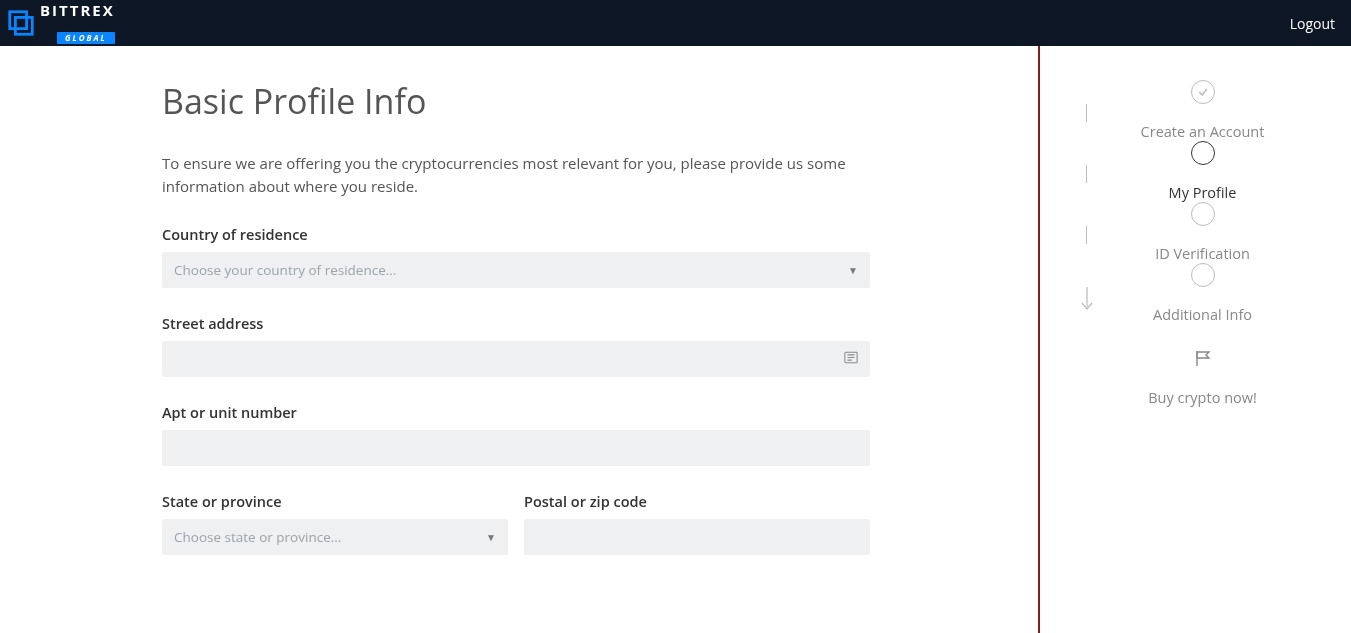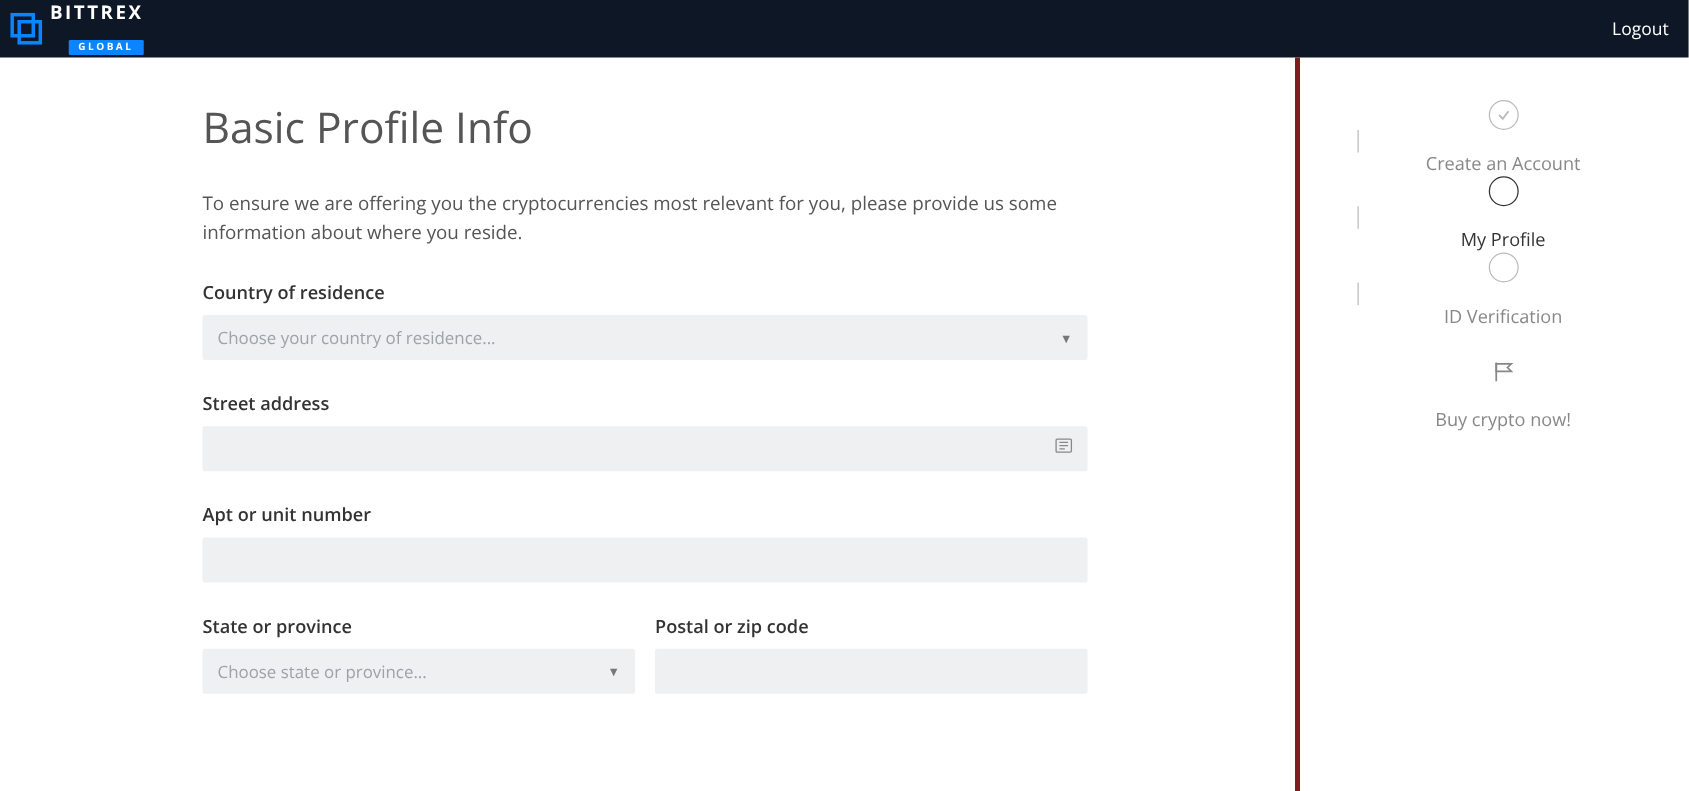--- a/index.html
+++ b/index.html
@@ -45,37 +45,38 @@
   .logo-sub {
     background: #0a84ff;
     color: #fff;
     font-size: 8px;
     letter-spacing: 2px;
     padding: 2px 8px;
     margin-top: 14px;
     text-align: center;
     align-self: flex-end;
     border-radius: 1px;
+    font-style: italic;
   }
   .logout {
     color: #fff;
     font-size: 14px;
     cursor: pointer;
   }
 
   
   .body-wrap {
     display: flex;
     height: calc(100% - 46px);
   }
   .main {
     flex: 0 0 1040px;
     overflow-y: auto;
     padding: 32px 0 32px 0;
-    border-right: 4px solid #7f1d1d;
+    border-right: 2px solid #7f1d1d;
     position: relative;
   }
   .main::-webkit-scrollbar { width: 8px; }
   .main::-webkit-scrollbar-thumb { background: #aaa; border-radius: 4px; }
   .main::-webkit-scrollbar-track { background: #f0f0f0; }
 
   .form-container {
     margin-left: 162px;
     width: 708px;
   }
@@ -278,20 +279,30 @@
       <li class="step active">
         <span class="step-circle active"></span>
         <span class="step-label">My Profile</span>
         <span class="connector"></span>
       </li>
       <li class="step">
         <span class="step-circle"></span>
         <span class="step-label">ID Verification</span>
         <span class="connector"></span>
       </li>
+      <li class="step">
+        <span class="step-circle"></span>
+        <span class="step-label">Additional Info</span>
+        <span class="arrow-down">
+          <svg width="12" height="26" viewBox="0 0 12 26" fill="none" stroke="#bbb" stroke-width="1.2">
+              <line x1="6" y1="0" x2="6" y2="20"></line>
+              <polyline points="1,16 6,22 11,16"></polyline>
+            </svg>
+        </span>
+      </li>
       <li class="step" style="margin-top:22px">
         <span class="flag-icon">
           <svg width="20" height="20" viewBox="0 0 20 20" fill="none" stroke="#888" stroke-width="1.4">
               <line x1="4" y1="3" x2="4" y2="18"></line>
               <path d="M4 4 L16 4 L13 7 L16 10 L4 10 Z"></path>
             </svg>
         </span>
         <span class="step-label">Buy crypto now!</span>
       </li>
     </ul>

